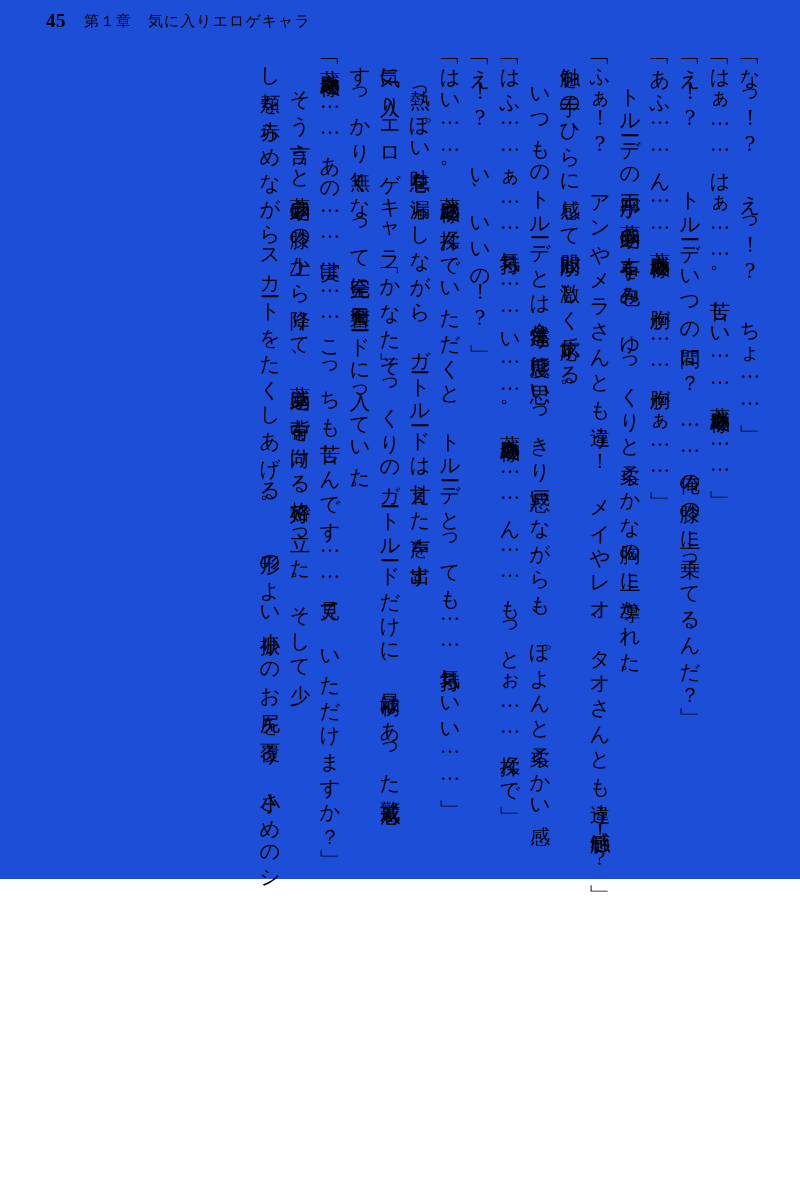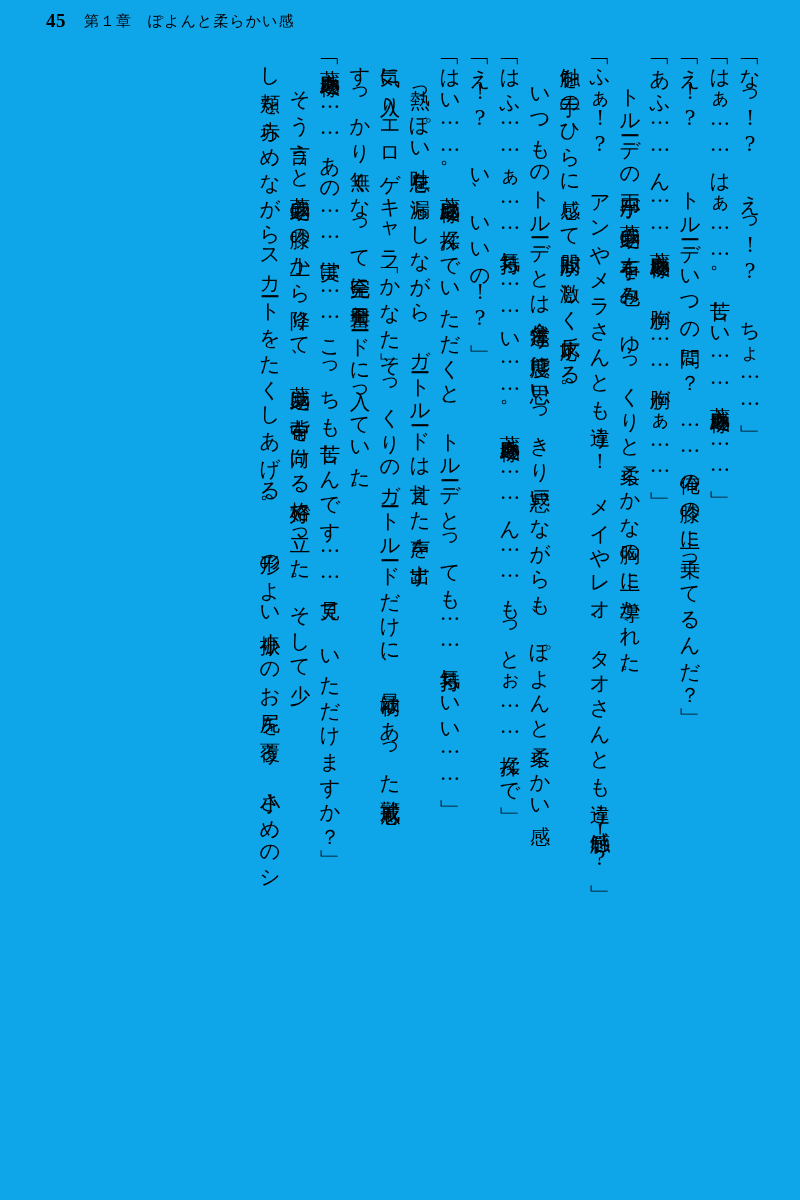--- a/index.html
+++ b/index.html
@@ -10,23 +10,23 @@
   body {
     width: 800px;
     height: 1200px;
     font-family: "Liberation Serif", "DejaVu Serif", serif;
     color: #000000;
     overflow: hidden;
   }
   .page {
     position: relative;
     width: 800px;
-    height: 1200px;
+    height: 879px;
     box-sizing: border-box;
-    background: #0ea5e9;
+    background: #1d4ed8;
     text-decoration: underline;
   }
   
   .header {
     position: absolute;
     top: 0;
     left: 0;
     right: 0;
     height: 42px;
     display: flex;
@@ -90,21 +90,21 @@
     padding-top: 24px;
   }
 </style>
 </head>
 <body>
 
 <div class="page">
 
   <div class="header">
     <span class="page-number">45</span>
-    <span class="chapter-title">第１章　ぽよんと柔らかい感</span>
+    <span class="chapter-title">第１章　気に入りエロゲキャラ</span>
   </div>
   <div class="header-rule"></div>
 
   <div class="body-area">
     <div class="line">「なっ!?　えっ!?　ちょ……」</div>
     <div class="line">「はぁ……はぁ……。苦しい……蔵之助様ぁ……」</div>
     <div class="line">「え!?　　トルーデいつの間に？　……俺の膝の上に乗ってるんだ？」</div>
     <div class="line">「あふ……ん……蔵之助様ぁ、胸が……胸がぁ……」</div>
     <div class="line indent">トルーデの両手が蔵之助の右手を包み、ゆっくりと柔らかな胸の上に導かれた。</div>
     <div class="line">「ふぁ!?　アンやメラさんとも違う！　メイやレオ、タオさんとも違う感触!?」</div>

